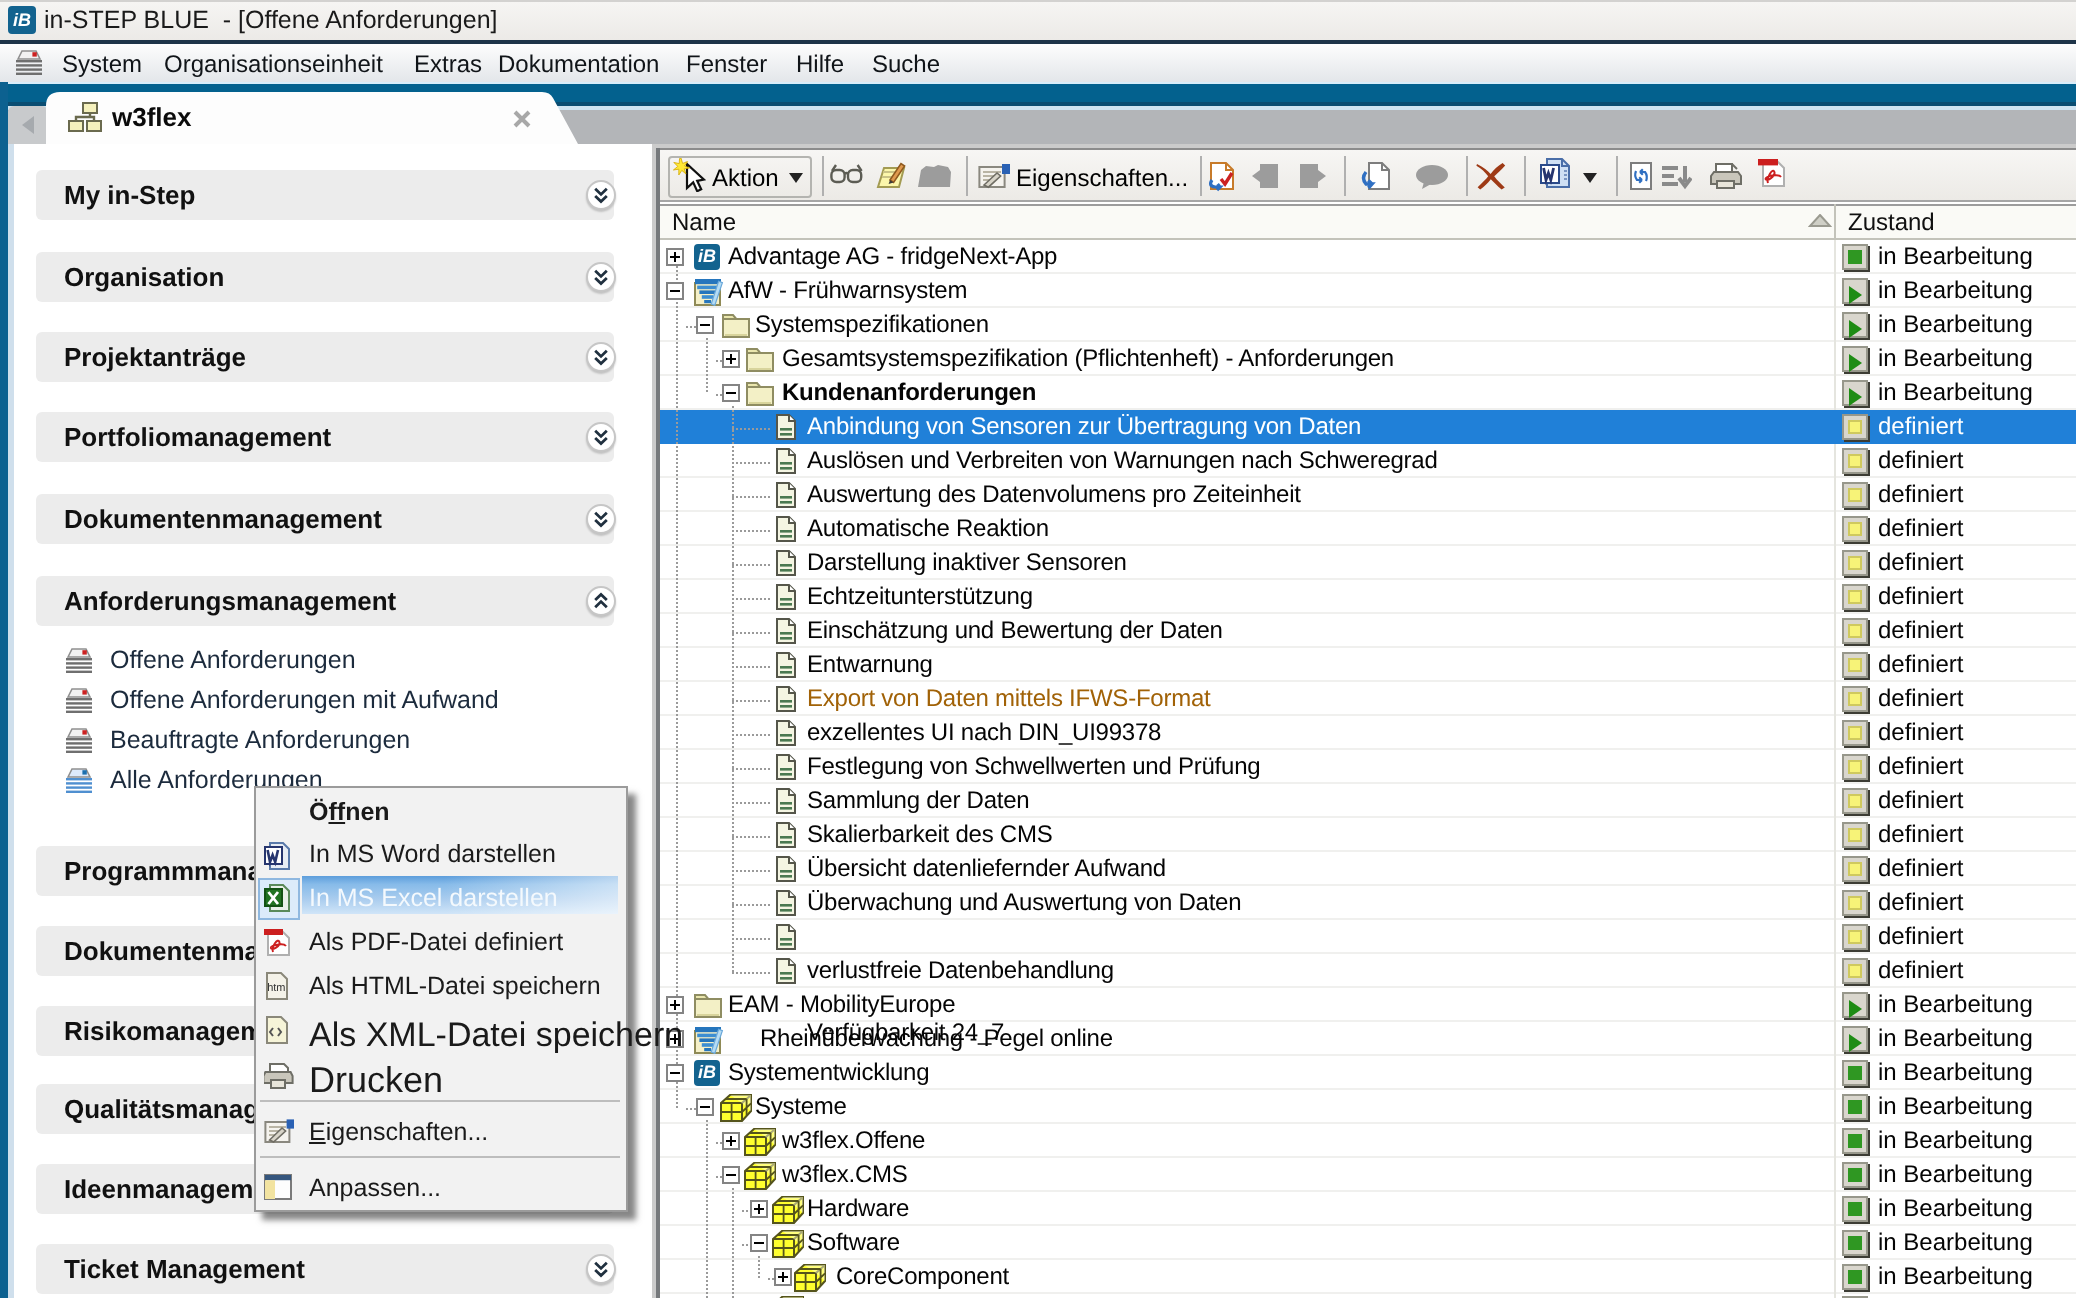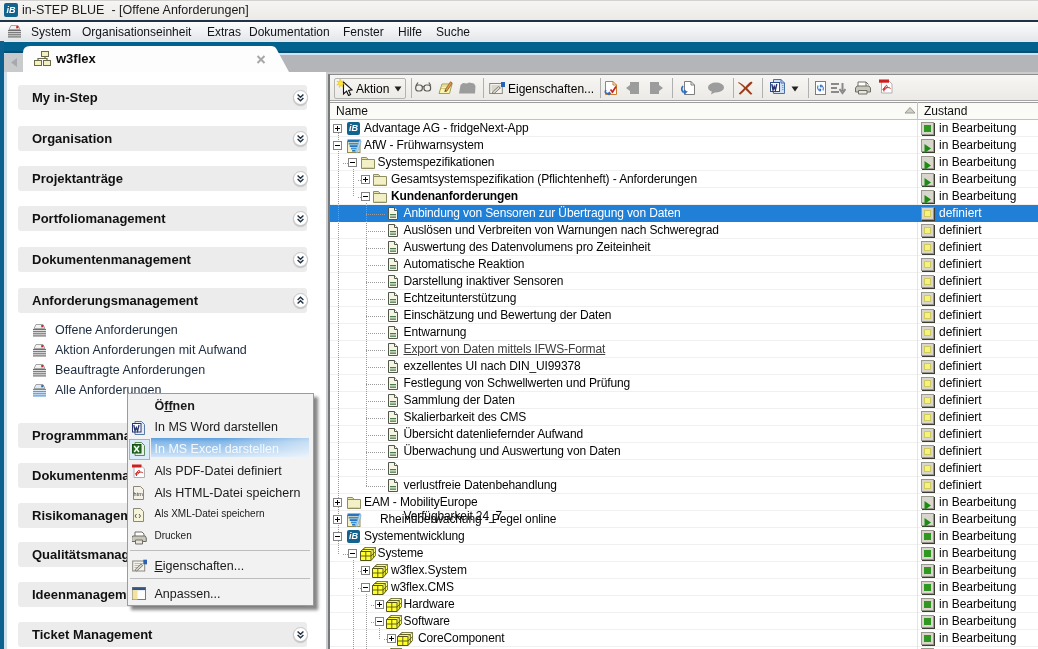--- a/index.html
+++ b/index.html
@@ -157,21 +157,21 @@
 <div style="position:absolute;left:32px;top:343px;">
     <svg width="15" height="14" viewBox="0 0 15 14" style="display:block;">
       <rect x="1" y="6" width="13" height="1.2" fill="#6f6f6f"></rect>
       <rect x="1" y="8.1" width="13" height="1.2" fill="#6f6f6f"></rect>
       <rect x="1" y="10.2" width="13" height="1.2" fill="#6f6f6f"></rect>
       <rect x="1" y="12.3" width="13" height="1.2" fill="#6f6f6f"></rect>
       <path d="M2 5.5 L4 1.5 L11 1.5 L13 5.5 Z" fill="#f2f2f2" stroke="#909090" stroke-width="0.8"></path>
       <rect x="9.2" y="2.1" width="2.2" height="2.2" fill="#cc2222"></rect>
     </svg>
   </div>
-<div class="abs" style="left:55px;top:343px;font-size:12.5px;color:#1c2b3d;">Aktion Anforderungen mit Aufwand</div>
+<div class="abs" style="left:55px;top:343px;font-size:12.5px;color:#1c2b3d;">Offene Anforderungen mit Aufwand</div>
 <div style="position:absolute;left:32px;top:363px;">
     <svg width="15" height="14" viewBox="0 0 15 14" style="display:block;">
       <rect x="1" y="6" width="13" height="1.2" fill="#6f6f6f"></rect>
       <rect x="1" y="8.1" width="13" height="1.2" fill="#6f6f6f"></rect>
       <rect x="1" y="10.2" width="13" height="1.2" fill="#6f6f6f"></rect>
       <rect x="1" y="12.3" width="13" height="1.2" fill="#6f6f6f"></rect>
       <path d="M2 5.5 L4 1.5 L11 1.5 L13 5.5 Z" fill="#f2f2f2" stroke="#909090" stroke-width="0.8"></path>
       <rect x="9.2" y="2.1" width="2.2" height="2.2" fill="#cc2222"></rect>
     </svg>
   </div>
@@ -571,21 +571,21 @@
   </div>
 <div class="abs" style="left:939px;top:325.0px;font-size:12px;color:#050505;">definiert</div>
 <div style="position:absolute;left:387.5px;top:343.0px;">
     <svg width="10" height="13" viewBox="0 0 10 13" style="display:block;">
       <path d="M0.5 0.5 L6.5 0.5 L9.5 3.5 L9.5 12.5 L0.5 12.5 Z" fill="#f4f5e2" stroke="#55564a" stroke-width="1"></path>
       <path d="M6.5 0.5 L6.5 3.5 L9.5 3.5" fill="#fff" stroke="#55564a" stroke-width="1"></path>
       <rect x="2" y="7" width="6" height="1.3" fill="#4a7950"></rect>
       <rect x="2" y="9.5" width="6" height="1.3" fill="#4a7950"></rect>
     </svg>
   </div>
-<div class="abs" style="left:403.5px;top:342.0px;font-size:12px;letter-spacing:-0.12px;color:#404040;text-decoration:underline;">Export von Daten mittels IFWS-Format</div>
+<div class="abs" style="left:403.5px;top:342.0px;font-size:12px;letter-spacing:-0.12px;color:#a16207;">Export von Daten mittels IFWS-Format</div>
 <div style="position:absolute;left:921px;top:343.0px;width:13px;height:13px;background:#d9d6cd;border:1px solid #97978b;box-sizing:border-box;box-shadow:1px 1px 0 #3c3c34;">
     <div style="position:absolute;left:2px;top:2px;width:7px;height:7px;background:#f7f378;border:1px solid #cfc95e;box-sizing:border-box;"></div>
   </div>
 <div class="abs" style="left:939px;top:342.0px;font-size:12px;color:#050505;">definiert</div>
 <div style="position:absolute;left:387.5px;top:360.0px;">
     <svg width="10" height="13" viewBox="0 0 10 13" style="display:block;">
       <path d="M0.5 0.5 L6.5 0.5 L9.5 3.5 L9.5 12.5 L0.5 12.5 Z" fill="#f4f5e2" stroke="#55564a" stroke-width="1"></path>
       <path d="M6.5 0.5 L6.5 3.5 L9.5 3.5" fill="#fff" stroke="#55564a" stroke-width="1"></path>
       <rect x="2" y="7" width="6" height="1.3" fill="#4a7950"></rect>
       <rect x="2" y="9.5" width="6" height="1.3" fill="#4a7950"></rect>
@@ -748,21 +748,21 @@
 <div style="position:absolute;left:363px;top:570.0px;width:5px;height:1px;background:#000;"></div>
 <div style="position:absolute;left:365px;top:568.0px;width:1px;height:5px;background:#000;"></div>
 <div style="position:absolute;left:372px;top:563.5px;">
     <svg width="16" height="14" viewBox="0 0 16 14" style="display:block;">
       <path d="M0.5 4.5 L5 0.5 L15.5 0.5 L15.5 8.5 L11 13.5 L0.5 13.5 Z" fill="#ffff2e" stroke="#55541c" stroke-width="1"></path>
       <path d="M0.5 4.5 L11 4.5 L11 13.5 M11 4.5 L15.5 0.5" fill="none" stroke="#55541c" stroke-width="1"></path>
       <path d="M5 0.5 L15.5 0.5 L15.5 8.5 L11 4.5 Z" fill="#ffffcd" fill-opacity="0.5" stroke="none"></path>
       <path d="M2.8 2.5 L13.3 2.5 M5.8 4.5 L5.8 13.5 M0.5 9 L11 9 M11 9 L15.5 4.7 M13.3 2.5 L13.3 10.7" stroke="#55541c" stroke-width="0.9" fill="none"></path>
     </svg>
   </div>
-<div class="abs" style="left:391px;top:563.0px;font-size:12px;letter-spacing:-0.12px;color:#050505;">w3flex.System</div>
+<div class="abs" style="left:391px;top:563.0px;font-size:12px;letter-spacing:-0.12px;color:#050505;">w3flex.Offene</div>
 <div style="position:absolute;left:921px;top:564.0px;width:13px;height:13px;background:#d9d6cd;border:1px solid #97978b;box-sizing:border-box;box-shadow:1px 1px 0 #3c3c34;">
     <div style="position:absolute;left:2px;top:2px;width:7px;height:7px;background:#2f9722;"></div>
   </div>
 <div class="abs" style="left:939px;top:563.0px;font-size:12px;color:#050505;">in Bearbeitung</div>
 <div style="position:absolute;left:361px;top:583.0px;width:9px;height:9px;background:#fff;border:1px solid #848484;box-sizing:border-box;"></div>
 <div style="position:absolute;left:363px;top:587.0px;width:5px;height:1px;background:#000;"></div>
 <div style="position:absolute;left:372px;top:580.5px;">
     <svg width="16" height="14" viewBox="0 0 16 14" style="display:block;">
       <path d="M0.5 4.5 L5 0.5 L15.5 0.5 L15.5 8.5 L11 13.5 L0.5 13.5 Z" fill="#ffff2e" stroke="#55541c" stroke-width="1"></path>
       <path d="M0.5 4.5 L11 4.5 L11 13.5 M11 4.5 L15.5 0.5" fill="none" stroke="#55541c" stroke-width="1"></path>
@@ -866,29 +866,29 @@
       <text x="1.6" y="9.5" font-size="5.5" font-family="Liberation Sans" fill="#333">htm</text>
     </svg>
   </div>
 <div class="abs" style="left:154.5px;top:485.5px;font-size:12.5px;font-weight:normal;color:#1a1a1a;">Als HTML-Datei speichern</div>
 <div class="abs" style="left:132px;top:508px;">
     <svg width="13" height="14" viewBox="0 0 13 14" style="display:block;">
       <path d="M1.5 0.5 L8.5 0.5 L11.5 3.5 L11.5 13.5 L1.5 13.5 Z" fill="#f6f4d8" stroke="#8a887a" stroke-width="1"></path>
       <path d="M4.5 6 L3 8 L4.5 10 M7 6 L8.5 8 L7 10" stroke="#555" stroke-width="1" fill="none"></path>
     </svg>
   </div>
-<div class="abs" style="left:154.5px;top:507.5px;font-size:10px;font-weight:normal;color:#1a1a1a;">Als XML-Datei speichern</div>
+<div class="abs" style="left:154.5px;top:507.5px;font-size:17px;font-weight:normal;color:#1a1a1a;">Als XML-Datei speichern</div>
 <div class="abs" style="left:132px;top:530.5px;">
     <svg width="15" height="14" viewBox="0 0 15 14" style="display:block;">
       <path d="M3 5 L3 1 L10 1 L12 3 L12 5" fill="#fff" stroke="#6e6e66" stroke-width="1"></path>
       <path d="M0.7 5 L13.3 5 L14.3 7 L14.3 10.5 L-0.3 10.5 L-0.3 7 Z" fill="#c9c6bb" stroke="#6e6e66" stroke-width="1"></path>
       <path d="M3.5 9 L10.5 9 L10.5 13 L3.5 13 Z" fill="#e8e5da" stroke="#6e6e66" stroke-width="1"></path>
     </svg>
   </div>
-<div class="abs" style="left:154.5px;top:530.0px;font-size:10px;font-weight:normal;color:#1a1a1a;">Drucken</div>
+<div class="abs" style="left:154.5px;top:530.0px;font-size:18px;font-weight:normal;color:#1a1a1a;">Drucken</div>
 <div class="abs" style="left:132px;top:559px;">
     <svg width="15" height="14" viewBox="0 0 15 14" style="display:block;">
       <rect x="0.7" y="2" width="12" height="10" fill="#f5f3ee" stroke="#8a887f" stroke-width="1"></rect>
       <path d="M2.5 4.5 L11 4.5 M2.5 6.5 L11 6.5 M2.5 8.5 L7.5 8.5" stroke="#b9b4a4" stroke-width="0.9"></path>
       <path d="M2.8 11 L9 5 L10.8 6.5 L4.8 12 Z" fill="#d8d4c8" stroke="#6f6d64" stroke-width="0.8"></path>
       <rect x="11.3" y="0.7" width="3.7" height="4.6" fill="#2a61b4"></rect>
     </svg>
   </div>
 <div class="abs" style="left:154.5px;top:558.5px;font-size:12.5px;font-weight:normal;color:#1a1a1a;"><span style="text-decoration:underline;">E</span>igenschaften...</div>
 <div class="abs" style="left:132px;top:587px;">

